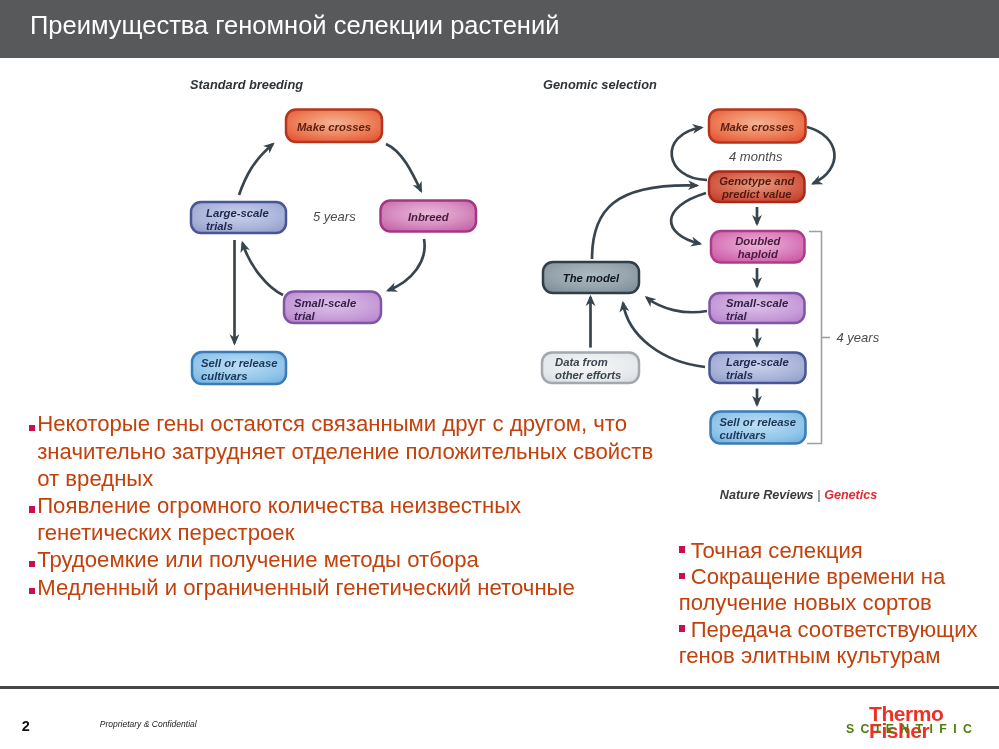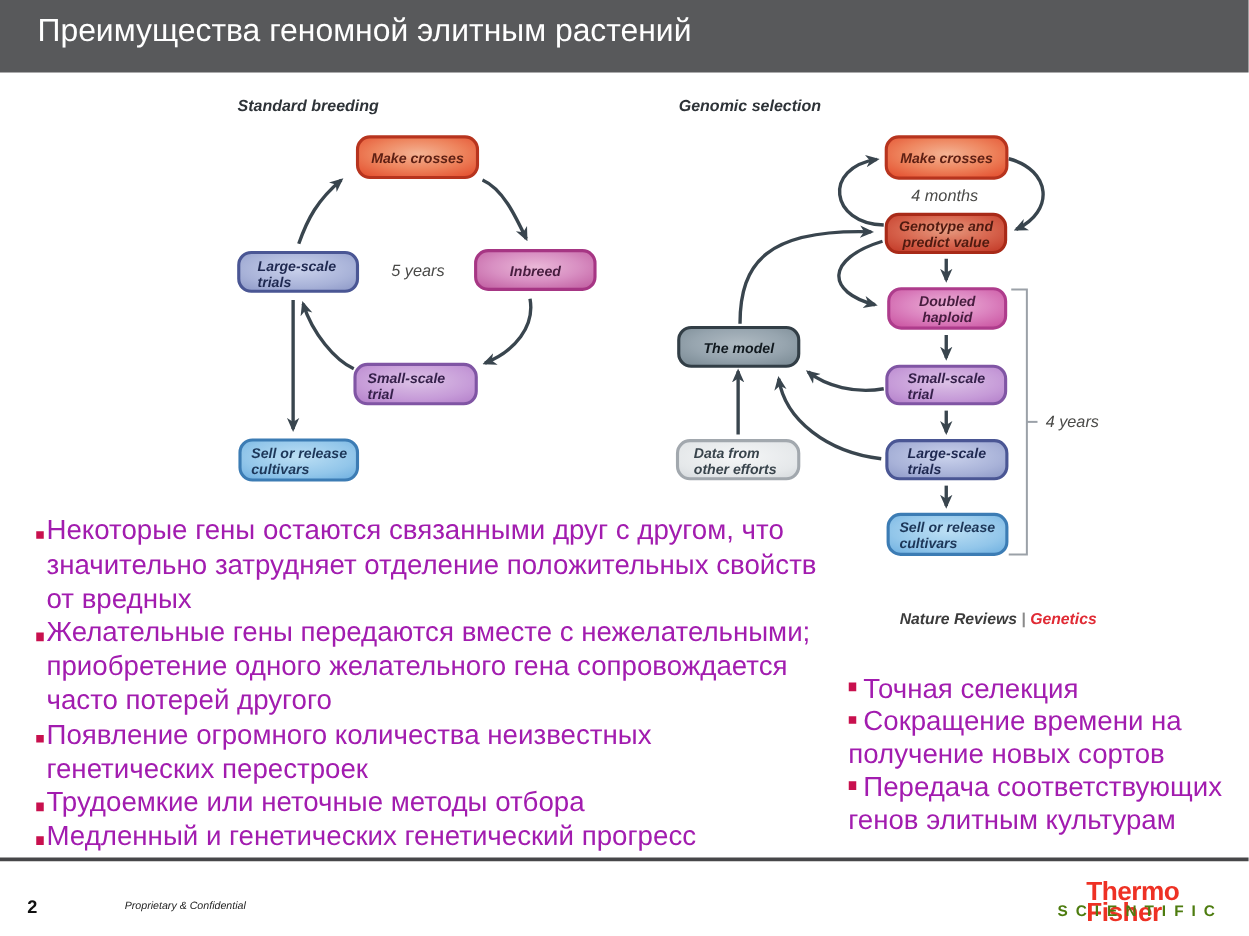--- a/index.html
+++ b/index.html
@@ -1,38 +1,38 @@
 <!DOCTYPE html>
 <html><head>
 <meta charset="utf-8">
 <style>
   html,body{margin:0;padding:0;}
   body{width:999px;height:749px;position:relative;background:#ffffff;overflow:hidden;
        font-family:"Liberation Sans",sans-serif;}
   #header{position:absolute;left:0;top:0;width:999px;height:58px;background:#58595B;}
   #title{position:absolute;left:30px;top:13px;font-size:25.5px;line-height:25.5px;color:#ffffff;}
   #figure{position:absolute;left:140px;top:60px;font-style:italic;}
-  .blist{position:absolute;color:#a21caf;}
+  .blist{position:absolute;color:#c2410c;}
   #llist{left:28.8px;top:410.4px;width:645px;font-size:22.15px;line-height:27.2px;}
   #llist p{margin:0;padding-left:8.4px;position:relative;}
   #llist p::before{content:"";position:absolute;left:0px;top:14.2px;width:6.6px;height:6.6px;background:#C8104E;}
   #rlist{left:678.7px;top:537.7px;width:318px;font-size:22.1px;line-height:26.3px;}
   #rlist p{margin:0;}
   .rb{display:inline-block;width:12px;vertical-align:baseline;}
   .rb i{display:block;width:6.6px;height:6.6px;background:#C8104E;margin-bottom:4.8px;}
   #footline{position:absolute;left:0;top:686px;width:999px;height:3px;background:#474749;}
   #pagenum{position:absolute;left:21.8px;top:718.6px;font-size:14.5px;line-height:14.5px;font-weight:bold;color:#111;}
   #prop{position:absolute;left:55.8px;top:720.4px;font-size:8.5px;line-height:9px;font-style:italic;color:#222;padding-left:44px;}
   #tflogo{position:absolute;left:841px;top:704.5px;font-size:21px;font-weight:bold;color:#EE3124;line-height:17px;letter-spacing:-0.45px;margin-left:28px;}
   #tfsci{position:absolute;left:846px;top:724.2px;font-size:12.3px;font-weight:bold;color:#4d7c0f;letter-spacing:6.4px;line-height:11px;}
 </style>
 </head>
 <body>
   <div id="header">
-    <div id="title">Преимущества геномной элитным растений</div>
+    <div id="title">Преимущества геномной селекции растений</div>
   </div>
 
   <div id="figure"><svg width="780" height="460" viewBox="140 60 780 460" xmlns="http://www.w3.org/2000/svg">
 <defs>
 <radialGradient id="gMC" cx="0.5" cy="0.42" r="0.73">
  <stop offset="0" stop-color="#F4B394"></stop>
           <stop offset="0.5" stop-color="#EE855E"></stop>
           <stop offset="1" stop-color="#E34C2C"></stop>
 </radialGradient>
 <radialGradient id="gGT" cx="0.5" cy="0.42" r="0.73">
@@ -155,24 +155,23 @@
  <text x="836.5" y="341.5">4 years</text>
 </g>
 
 <text x="719.8" y="499" font-size="12.6" font-weight="bold" fill="#3C3C3C">Nature Reviews <tspan fill="#8A8A8A">|</tspan> <tspan fill="#E02B35">Genetics</tspan></text>
 </g>
 </svg>
 </div>
 
   <div class="blist" id="llist">
     <p>Некоторые гены остаются связанными друг с другом, что<br>значительно затрудняет отделение положительных свойств<br>от вредных</p>
-    <p>Желательные гены передаются вместе с нежелательными;<br>приобретение одного желательного гена сопровождается<br>часто потерей другого</p>
     <p>Появление огромного количества неизвестных<br>генетических перестроек</p>
-    <p>Трудоемкие или неточные методы отбора</p>
-    <p>Медленный и генетических генетический прогресс</p>
+    <p>Трудоемкие или получение методы отбора</p>
+    <p>Медленный и ограниченный генетический неточные</p>
   </div>
 
   <div class="blist" id="rlist">
     <p><span class="rb"><i></i></span>Точная селекция</p>
     <p><span class="rb"><i></i></span>Сокращение времени на<br>получение новых сортов</p>
     <p><span class="rb"><i></i></span>Передача соответствующих<br>генов элитным культурам</p>
   </div>
 
   <div id="footline"></div>
   <div id="pagenum">2</div>

